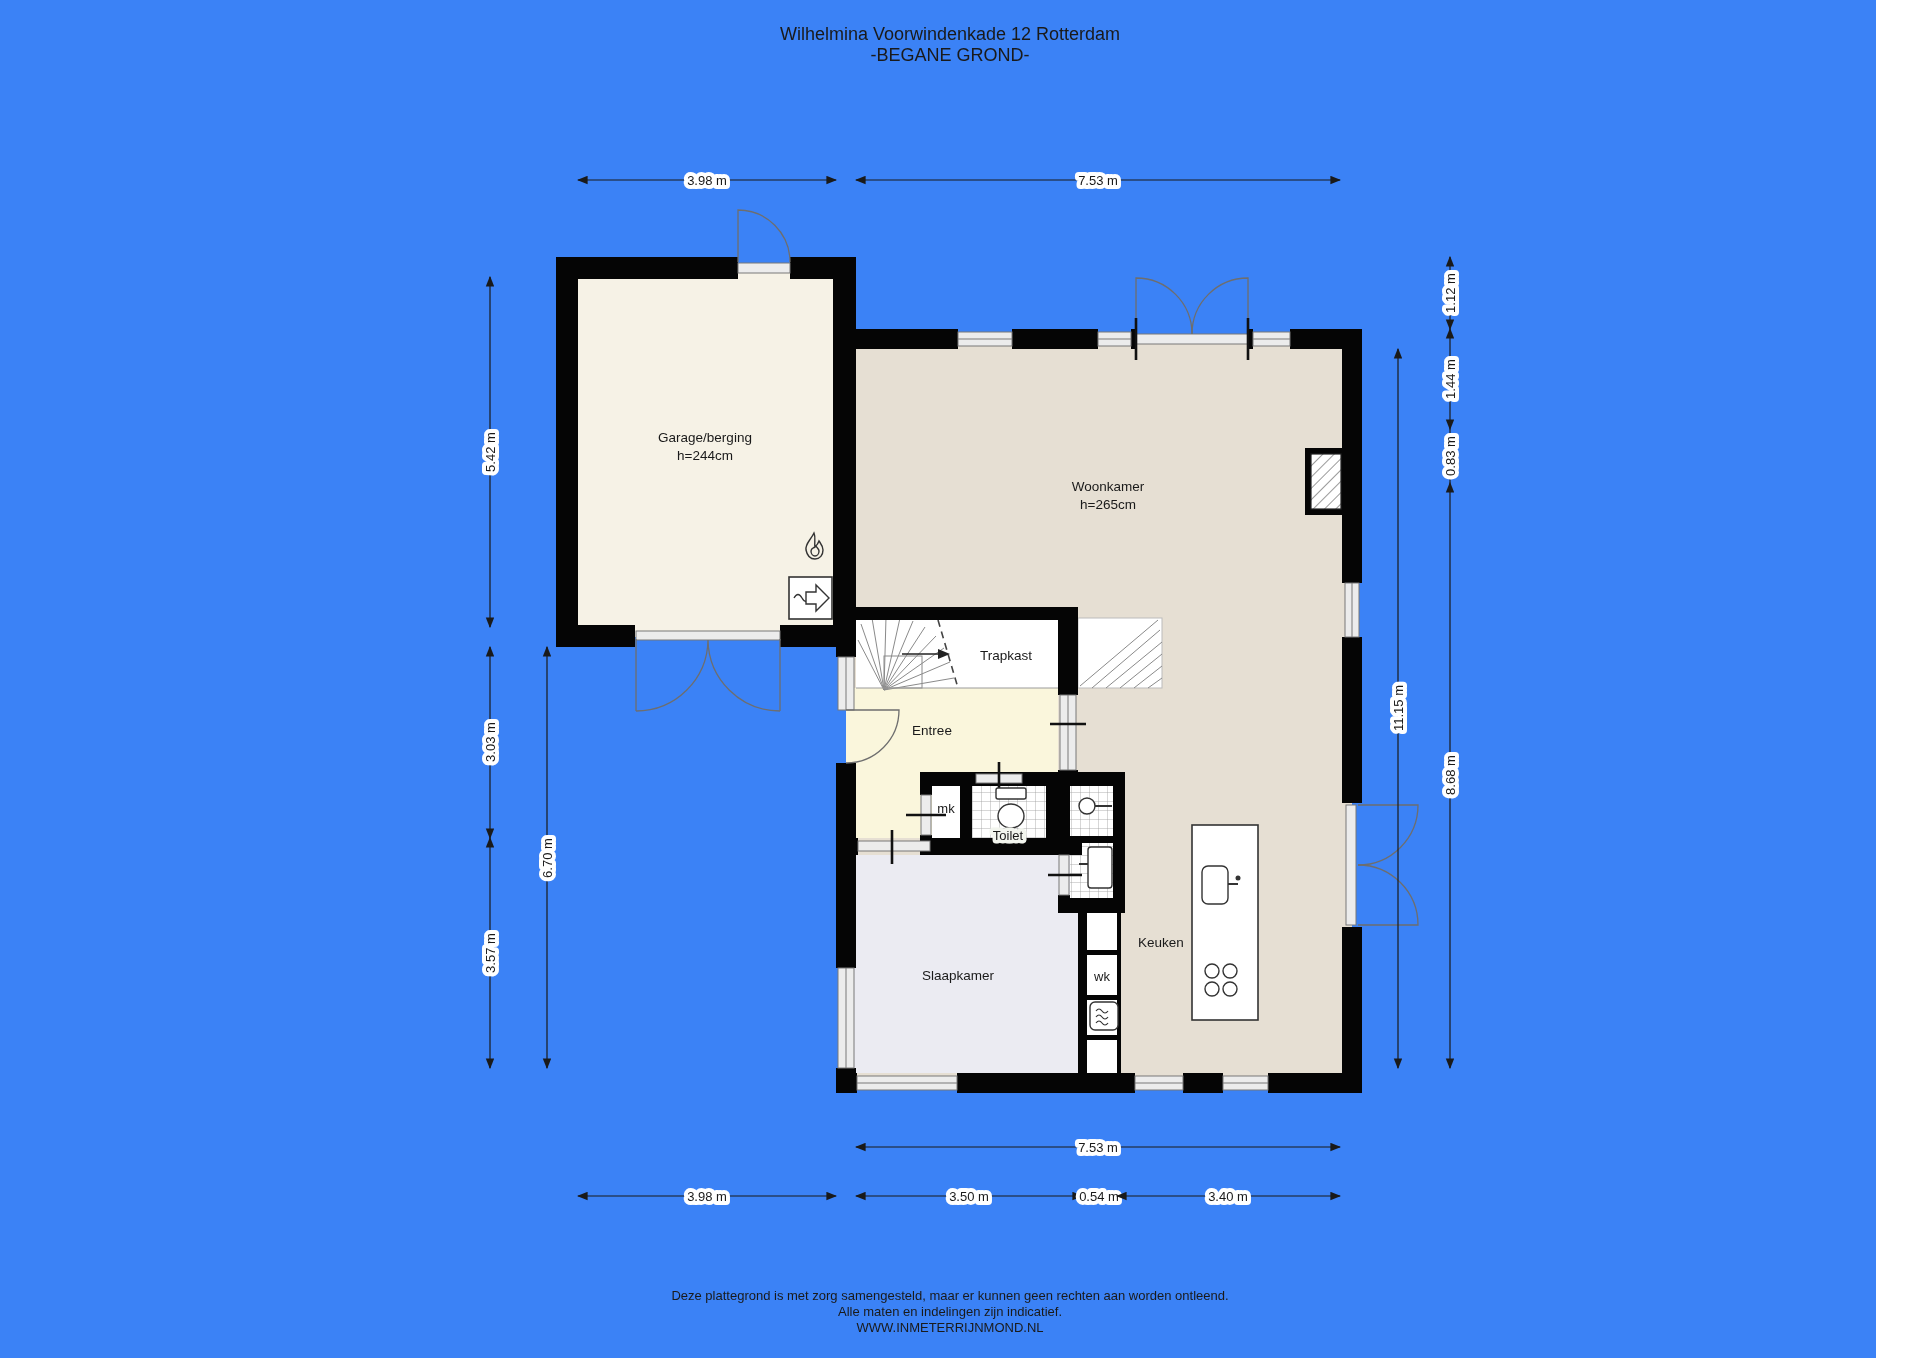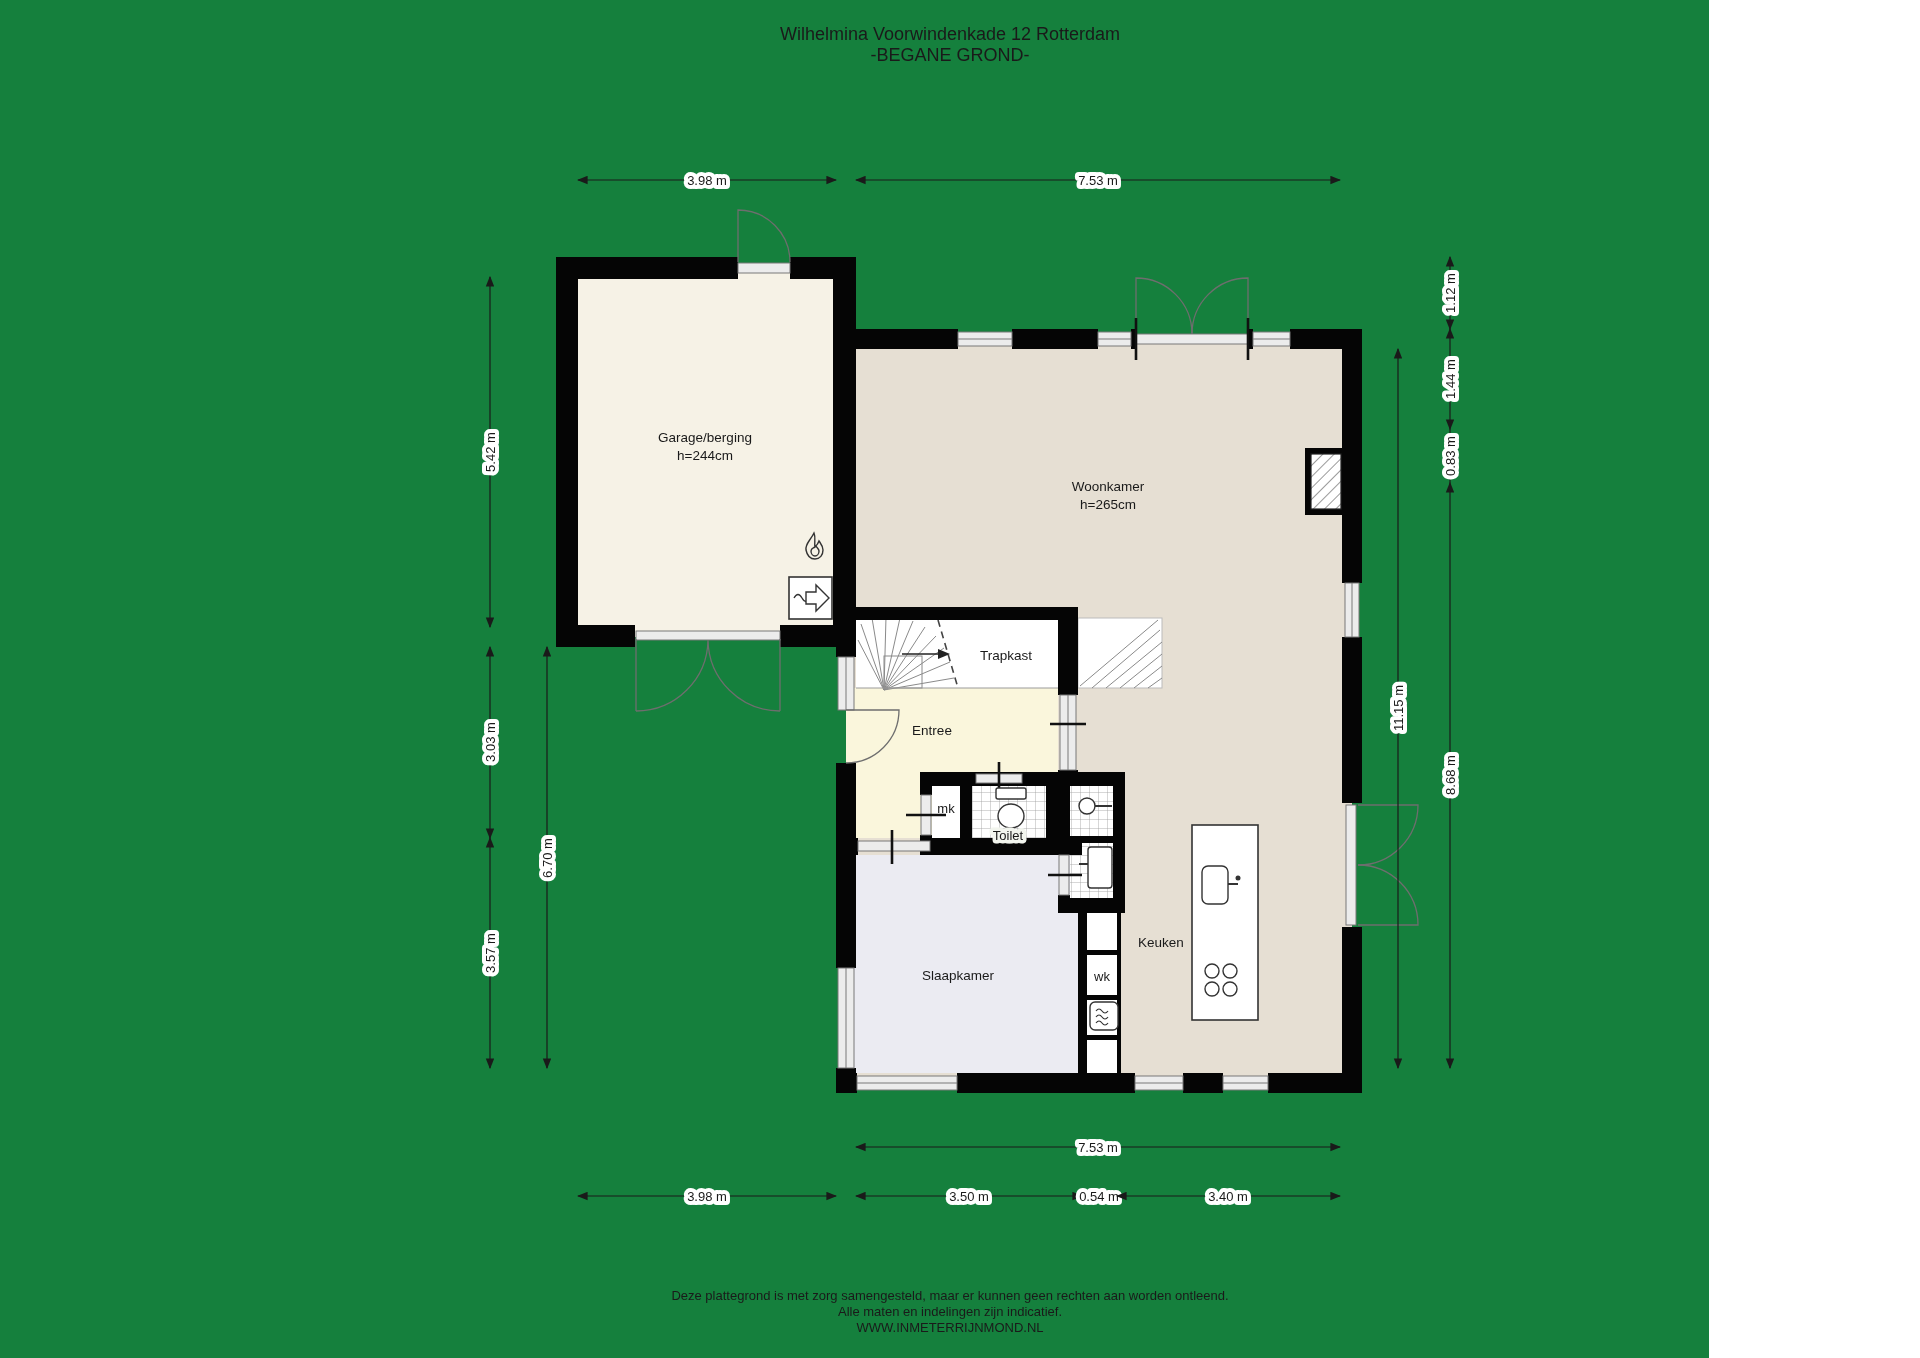--- a/index.html
+++ b/index.html
@@ -1,16 +1,16 @@
 <!DOCTYPE html>
 <html><head>
 <meta charset="utf-8">
 <style>
   html,body{margin:0;padding:0;background:#ffffff;}
-  .page{position:relative;width:1709px;height:1358px;background:#15803d;overflow:hidden;
+  .page{position:relative;width:1876px;height:1358px;background:#3b82f6;overflow:hidden;
         font-family:"Liberation Sans", sans-serif;}
   svg{position:absolute;left:0;top:0;}
   text{fill:#1a1a1a;font-family:"Liberation Sans", sans-serif;}
   .title-line{font-size:18px;}
   .room-lbl{font-size:13.5px;}
   .small-lbl{font-size:13px;}
   .dim-lbl{font-size:13px;stroke:#ffffff;stroke-width:8px;paint-order:stroke;stroke-linejoin:round;}
   .pill-lbl{font-size:13px;stroke:#f2f5ee;stroke-width:7px;paint-order:stroke;stroke-linejoin:round;}
   .footer-line{font-size:13px;}
   .wall{fill:#050505;}

